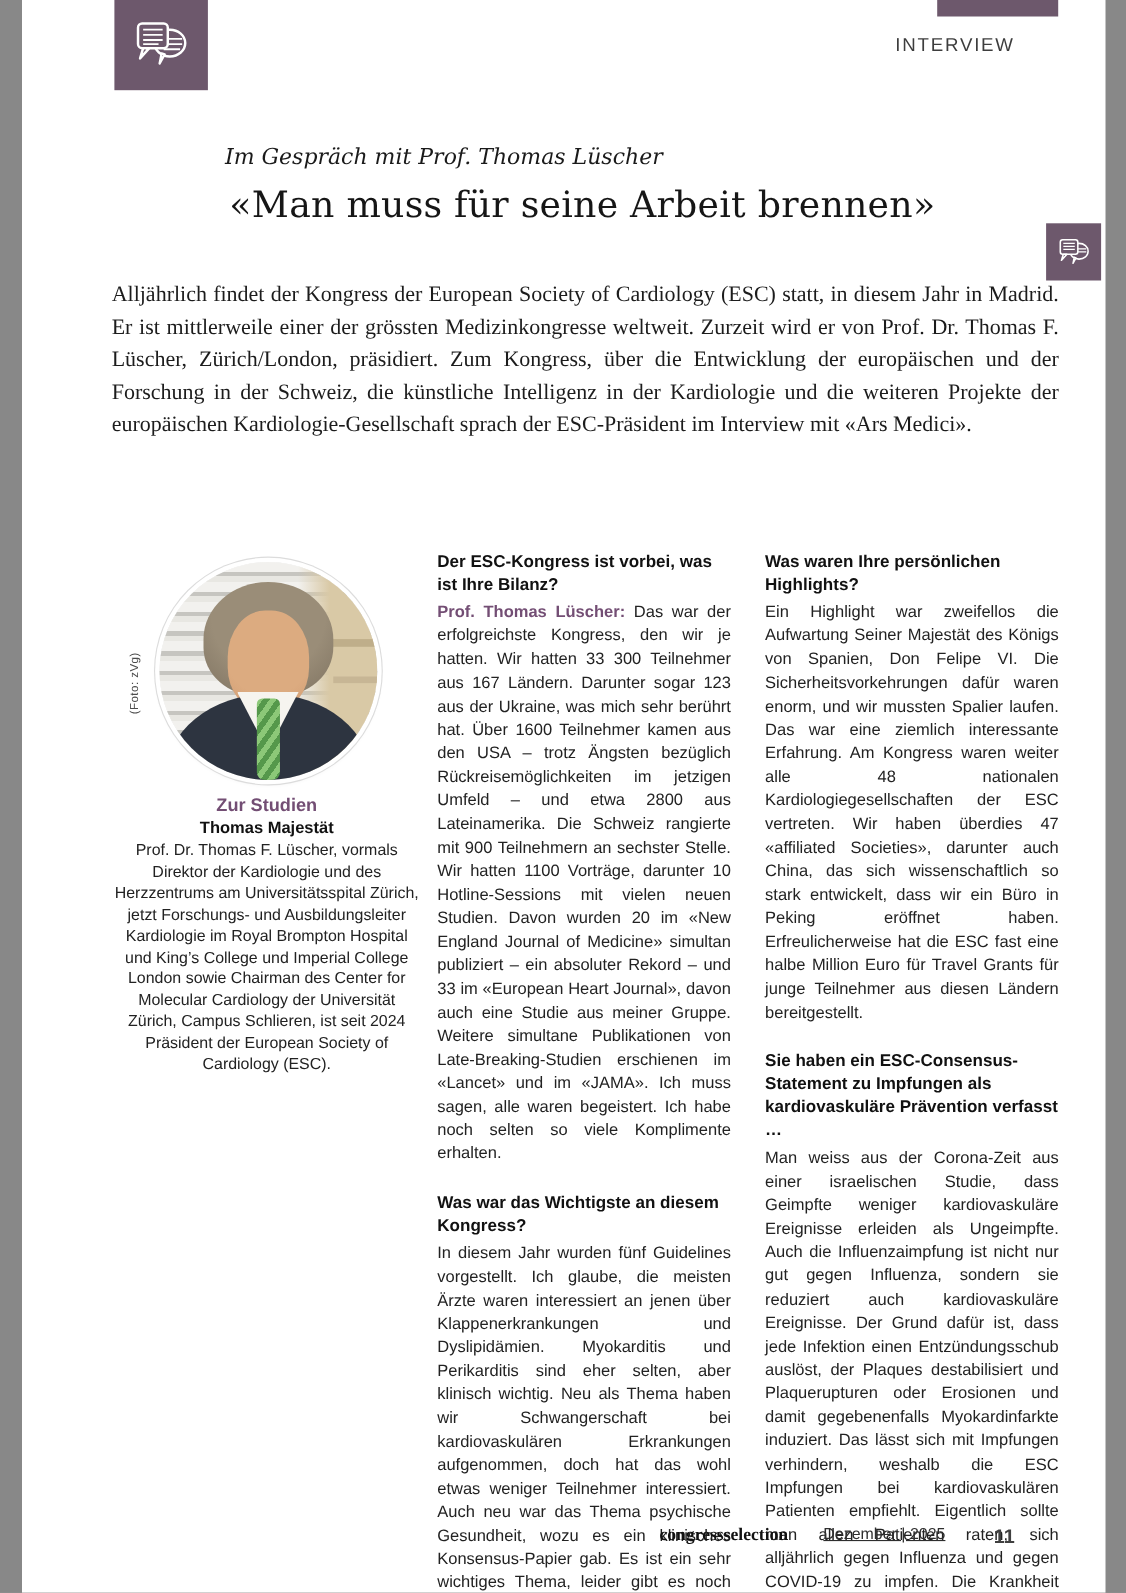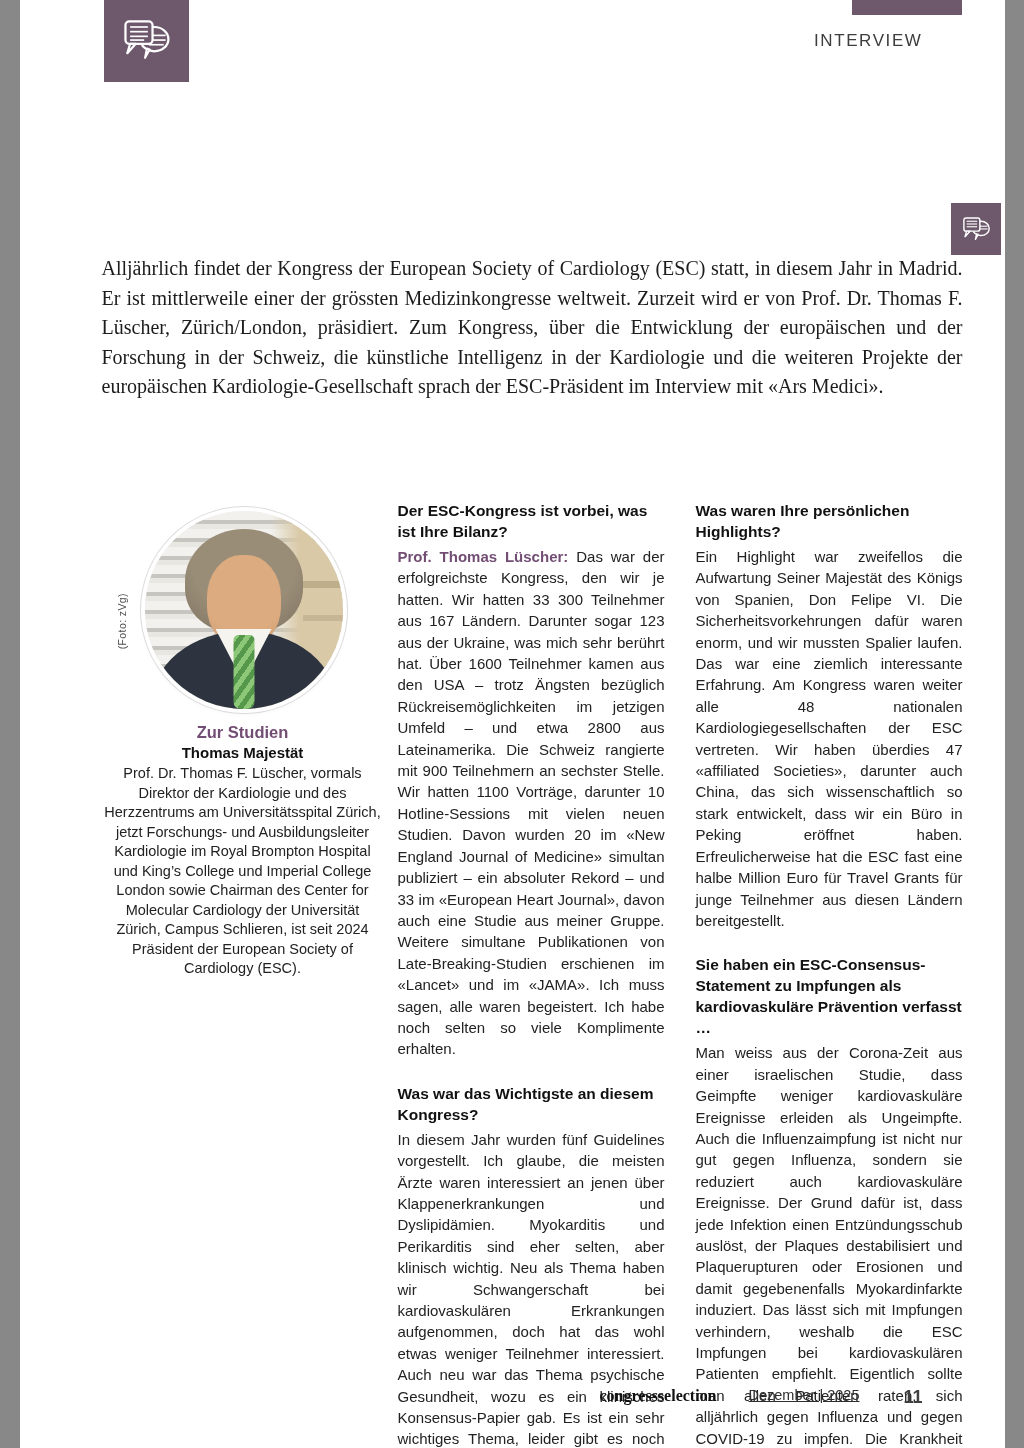--- a/index.html
+++ b/index.html
@@ -124,20 +124,22 @@
       <line x1="33" y1="24" x2="51" y2="24" stroke="#fff" stroke-width="2"></line>
       <line x1="33" y1="29" x2="51" y2="29" stroke="#fff" stroke-width="2"></line>
       <rect x="8" y="9" width="29" height="24" rx="4" fill="#6d586c" stroke="#fff" stroke-width="2.6"></rect>
       <path d="M13 33 l-3 10 l9 -10 z" fill="#6d586c" stroke="#fff" stroke-width="2.6" stroke-linejoin="round"></path>
       <line x1="13" y1="15" x2="32" y2="15" stroke="#fff" stroke-width="2"></line>
       <line x1="13" y1="20" x2="32" y2="20" stroke="#fff" stroke-width="2"></line>
       <line x1="13" y1="25" x2="32" y2="25" stroke="#fff" stroke-width="2"></line>
     </svg>
   </div>
 
+  <div class="kicker">Im Gespräch mit Prof. Thomas Lüscher</div>
+  <h1 class="main-title">«Man muss für seine Arbeit brennen»</h1>
   <p class="intro">Alljährlich findet der Kongress der European Society of Cardiology (ESC) statt, in diesem Jahr in Madrid. Er ist mittlerweile einer der grössten Medizinkongresse weltweit. Zurzeit wird er von Prof. Dr. Thomas F. Lüscher, Zürich/London, präsidiert. Zum Kongress, über die Entwicklung der europäischen und der Forschung in der Schweiz, die künstliche Intelligenz in der Kardiologie und die weiteren Projekte der europäischen Kardiologie-Gesellschaft sprach der ESC-Präsident im Interview mit «Ars Medici».</p>
 
   <div class="col-person">
     <div class="photo-credit">(Foto: zVg)</div>
     <div class="photo">
       <div class="ph-bg-right"></div>
       <div class="ph-shelf"></div>
       <div class="ph-shelf2"></div>
       <div class="ph-hair"></div>
       <div class="ph-neck"></div>

